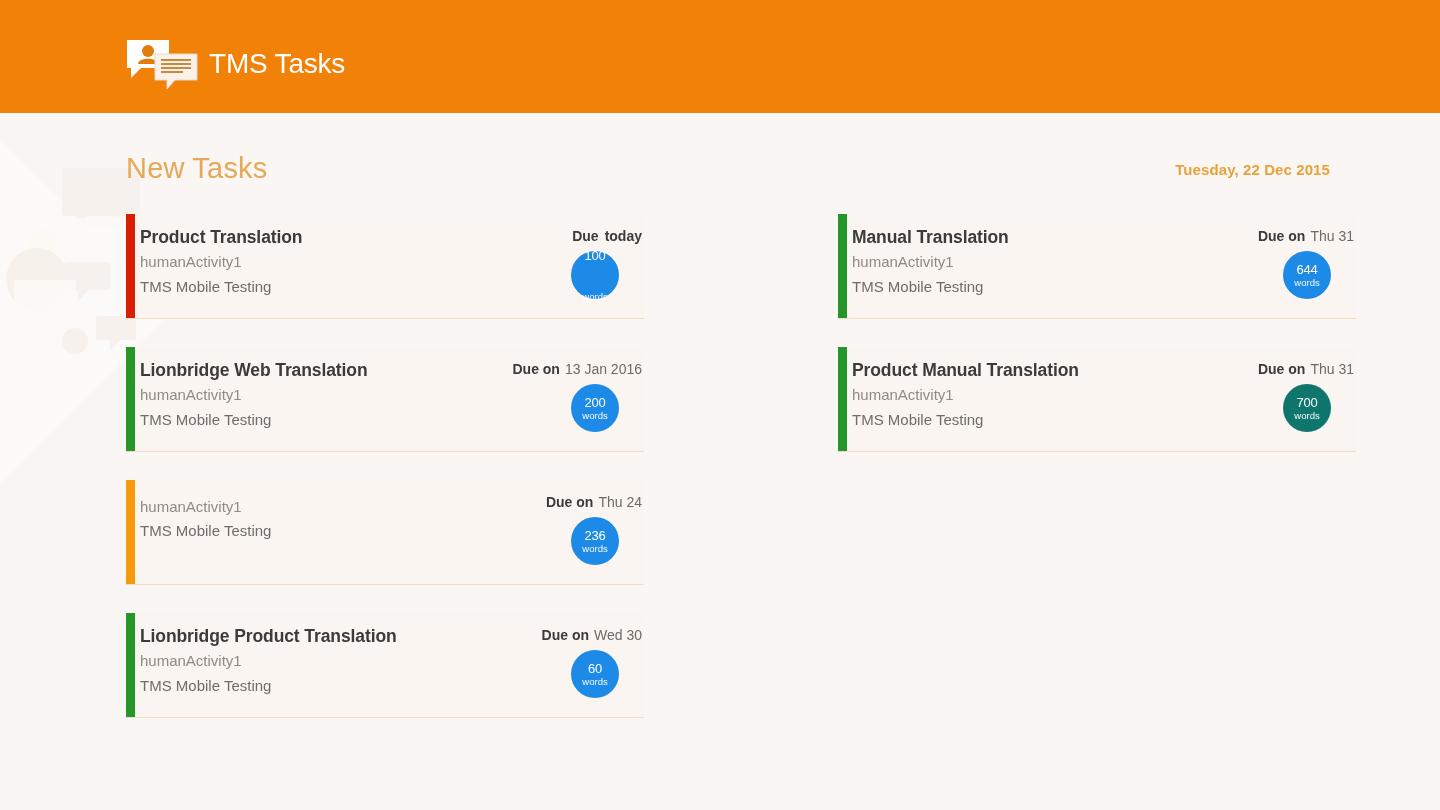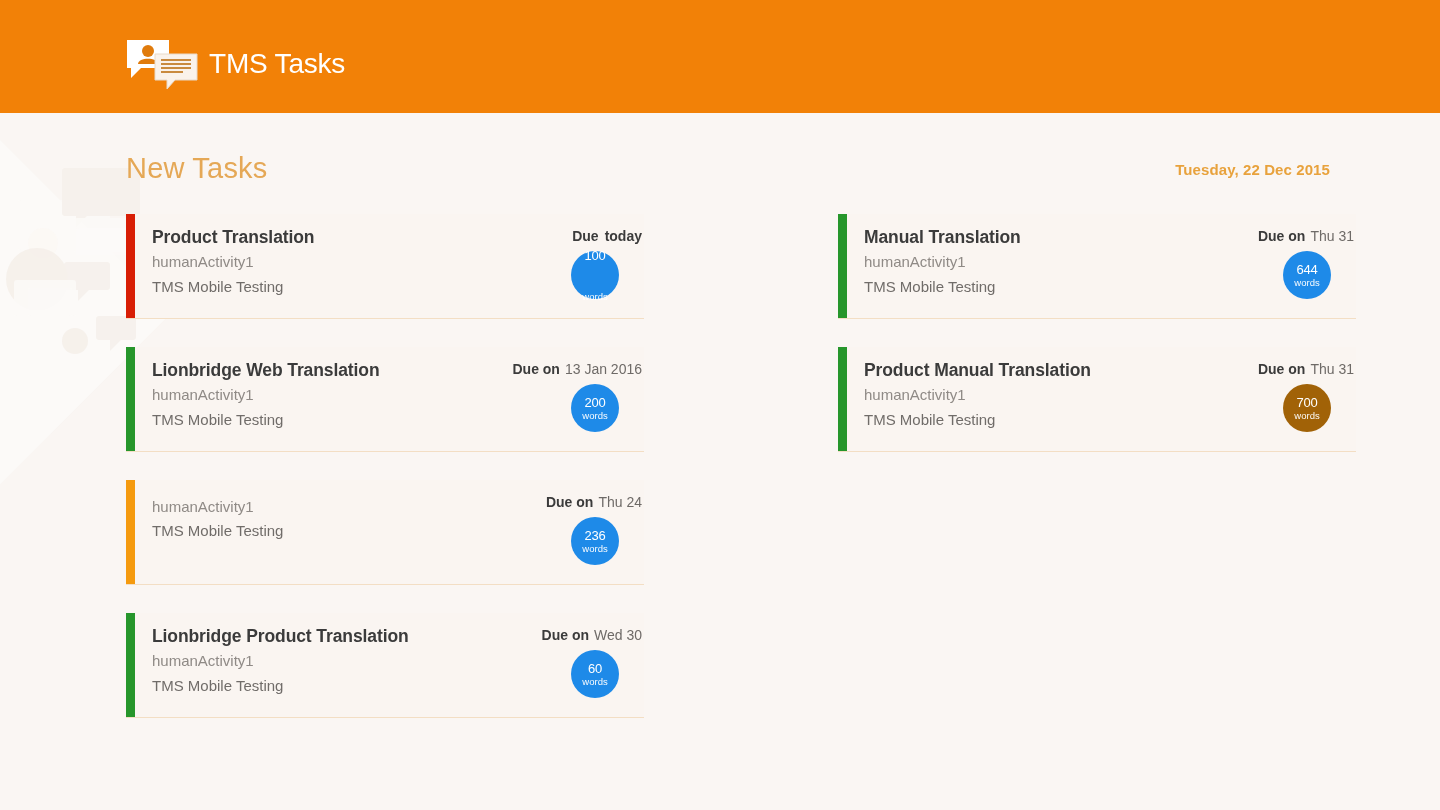--- a/index.html
+++ b/index.html
@@ -60,21 +60,21 @@
 
   
   .col { position:absolute; top:214px; width:518px; }
   .col-left  { left:126px; }
   .col-right { left:838px; }
 
   .card {
     position:relative; height:105px; margin-bottom:28px;
     background:#FAF5F1;
     border-bottom:1px solid #F3DEC4;
-    padding-left:26px;
+    padding-left:14px;
   }
   .accent {
     position:absolute; left:0; top:0; width:9px; height:100%;
   }
   .card-body { position:relative; padding-top:13px; }
   .card-title {
     font-size:17.5px; font-weight:700; color:#3B3B3B; letter-spacing:-0.1px;
     line-height:1.22;
   }
   .card-sub {
@@ -217,20 +217,20 @@
         </div>
       </div>
       <div class="card">
         <div class="accent" style="background: rgb(38, 150, 43);"></div>
         <div class="card-body">
           <div class="card-title">Product Manual Translation</div>
           <div class="card-sub">humanActivity1</div>
           <div class="card-sub2">TMS Mobile Testing</div>
         </div>
         <div class="due"><span class="due-label">Due on</span><span class="due-value">Thu 31</span></div>
-        <div class="badge" style="background: #a16207; justify-content: center;">
+        <div class="badge" style="background: #0f766e; justify-content: center;">
           <span class="badge-num">700</span>
           <span class="badge-unit">words</span>
         </div>
       </div>
     </div>
 
 </div>
 
 </body></html>

